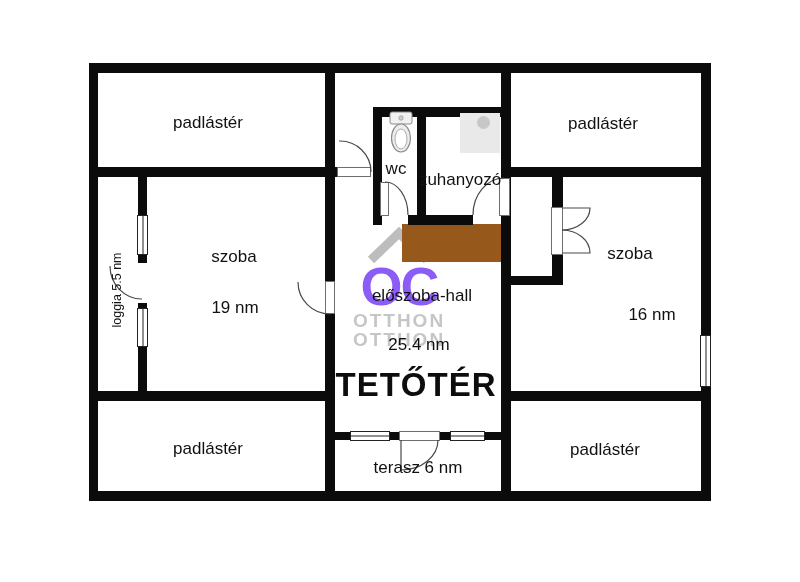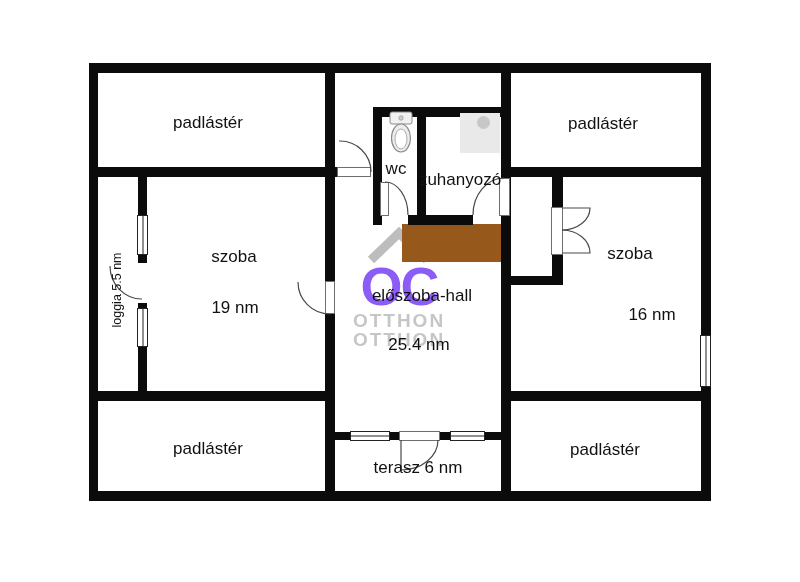--- a/index.html
+++ b/index.html
@@ -115,18 +115,19 @@
 
   <div class="lbl" style="left:630px;top:254px;">szoba</div>
   <div class="lbl" style="left:628px;top:315px;margin-left:24px;">16 nm</div>
 
   <div class="lbl" style="left:396px;top:169px;">wc</div>
   <div class="lbl" style="left:460px;top:168px;margin-top:12px;">zuhanyozó</div>
 
   <div class="lbl" style="left:422px;top:296px;">előszoba-hall</div>
   <div class="lbl" style="left:419px;top:345px;">25.4 nm</div>
 
+  <div class="lbl big" style="left:416px;top:385px;">TETŐTÉR</div>
 
   <div class="lbl" style="left:418px;top:468px;">terasz 6 nm</div>
 
   <div class="lbl rot" style="left:117px;top:290px;">loggia 5.5 nm</div>
 
 </div>
 
 </body></html>

